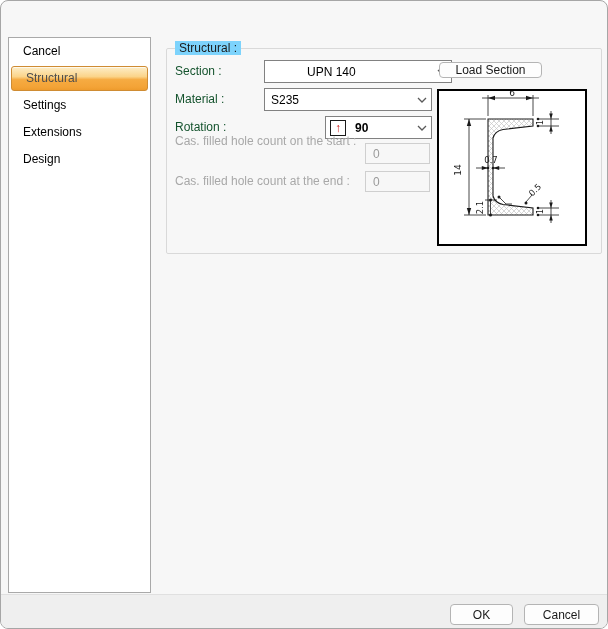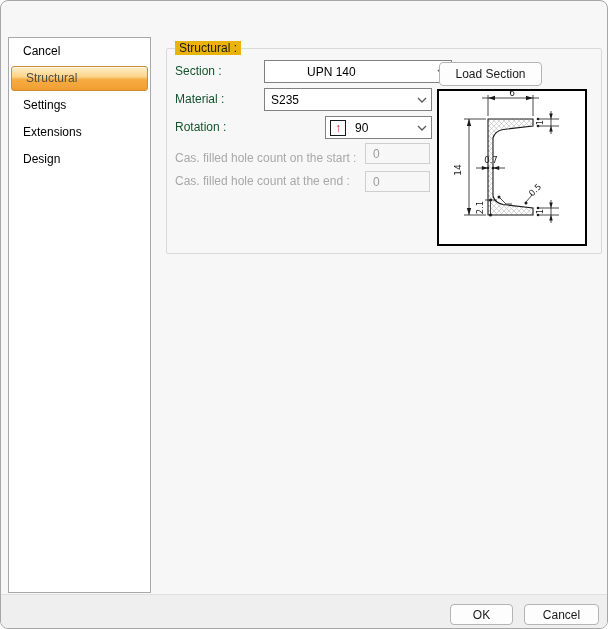--- a/index.html
+++ b/index.html
@@ -17,41 +17,41 @@
   .sidebar { position:absolute; left:7px; top:36px; width:143px; height:556px; background:#fff; border:1px solid #a9a9a9; }
   .side-item { height:27px; line-height:27px; padding-left:14px; font-size:12px; color:#000; }
   .side-item.selected {
     height:25px; line-height:23px; margin:1px 2px; border:1px solid #cf8c33; border-radius:3px;
     background:linear-gradient(to bottom,#fdeec9 0%,#fbd489 42%,#f6ab42 55%,#f3a336 88%,#ee9b2d 100%);
     box-shadow:inset 0 1px 0 rgba(255,255,255,.65);
     color:#4d4d4d;
   }
   
   .groupbox { position:absolute; left:165px; top:47px; width:436px; height:206px; border:1px solid #d9d9d9; border-radius:2px; }
-  .legend { position:absolute; left:8px; top:-8px; padding:0 4px; background:#eab308; font-size:12px; color:#1a1a1a; }
+  .legend { position:absolute; left:8px; top:-8px; padding:0 4px; background:#7dd3fc; font-size:12px; color:#1a1a1a; }
   .flabel { position:absolute; left:8px; font-size:12px; color:#14532d; white-space:nowrap; }
   .flabel.disabled { color:#a8a8a8; }
   .combo {
     position:absolute; height:23px; background:#fff; border:1px solid #818181;
     display:flex; align-items:center; font-size:12px; color:#000;
   }
   .combo .val { padding-left:6px; flex:1; }
   .combo .chev { width:18px; display:flex; align-items:center; justify-content:center; }
   .rot-icon { width:16px; height:16px; margin-left:4px; border:1px solid #1a1a1a; background:#fff;
     display:flex; align-items:center; justify-content:center; font-size:12px; font-weight:bold; color:#cc1111; line-height:1; }
   .tbox {
     position:absolute; width:65px; height:21px; border:1px solid #cfcfcf; background:#f7f7f7;
     font-size:12px; color:#9a9a9a; padding-left:7px; font-family:"Liberation Sans","DejaVu Sans",sans-serif;
   }
   .btn {
     background:#fdfdfd; border:1px solid #b4b4b4; border-radius:4px;
     font-size:12px; color:#1a1a1a; font-family:"Liberation Sans","DejaVu Sans",sans-serif;
     display:flex; align-items:center; justify-content:center;
   }
-  .load-btn { position:absolute; left:272px; top:13px; width:103px; height:24px; }
+  .load-btn { position:absolute; left:272px; top:13px; width:103px; height:16px; }
   .preview { position:absolute; left:270px; top:40px; width:150px; height:157px; background:#fff; border:2px solid #000; }
   
   .footer { position:absolute; left:0; top:593px; width:100%; height:36px; background:#efefef; border-top:1px solid #e0e0e0; }
   .ok-btn { position:absolute; left:449px; top:9px; width:63px; height:21px; }
   .cancel-btn { position:absolute; left:523px; top:9px; width:75px; height:21px; }
   svg text { font-family:"DejaVu Sans","Liberation Sans",sans-serif; fill:#1a1a1a; }
 </style>
 </head>
 <body>
 
@@ -86,29 +86,29 @@
       <span class="chev">
         <svg width="10" height="6" viewBox="0 0 10 6">
             <polyline points="1,1 5,5 9,1" fill="none" stroke="#5a5a5a" stroke-width="1.3"></polyline>
           </svg>
       </span>
     </div>
 
     <div class="flabel" style="top:71px;">Rotation :</div>
     <div class="combo" style="left:158px; top:67px; width:107px;">
       <span class="rot-icon">↑</span>
-      <span class="val" style="padding-left:9px;">90</span>
+      <span class="val" style="padding-left:9px;font-weight:bold;">90</span>
       <span class="chev">
         <svg width="10" height="6" viewBox="0 0 10 6">
             <polyline points="1,1 5,5 9,1" fill="none" stroke="#5a5a5a" stroke-width="1.3"></polyline>
           </svg>
       </span>
     </div>
 
-    <div class="flabel disabled" style="top:102px;">Cas. filled hole count on the start :</div>
+    <div class="flabel disabled" style="top:85px;">Cas. filled hole count on the start :</div>
     <input class="tbox" style="left: 198px; top: 94px;" disabled="" value="0">
 
     <div class="flabel disabled" style="top:125px;">Cas. filled hole count at the end :</div>
     <input class="tbox" style="left: 198px; top: 122px;" disabled="" value="0">
 
     <div class="preview">
       <svg width="146" height="153" viewBox="0 0 146 153">
         <defs>
           <pattern id="hatch" width="5" height="5" patternUnits="userSpaceOnUse">
             <path d="M0,0 L5,5 M5,0 L0,5" stroke="#c6c6c6" stroke-width="0.7"></path>

